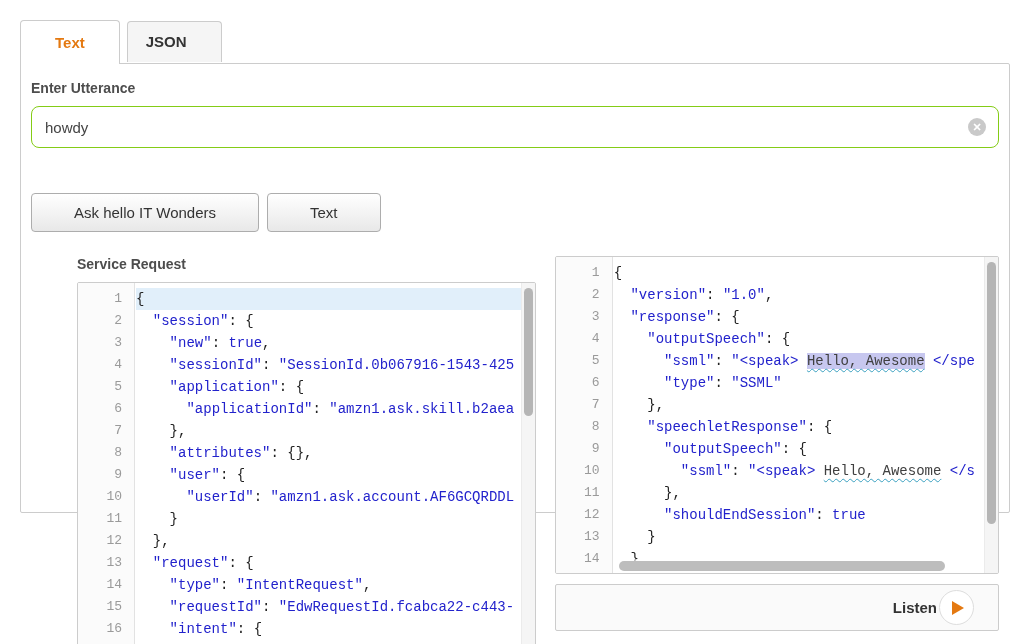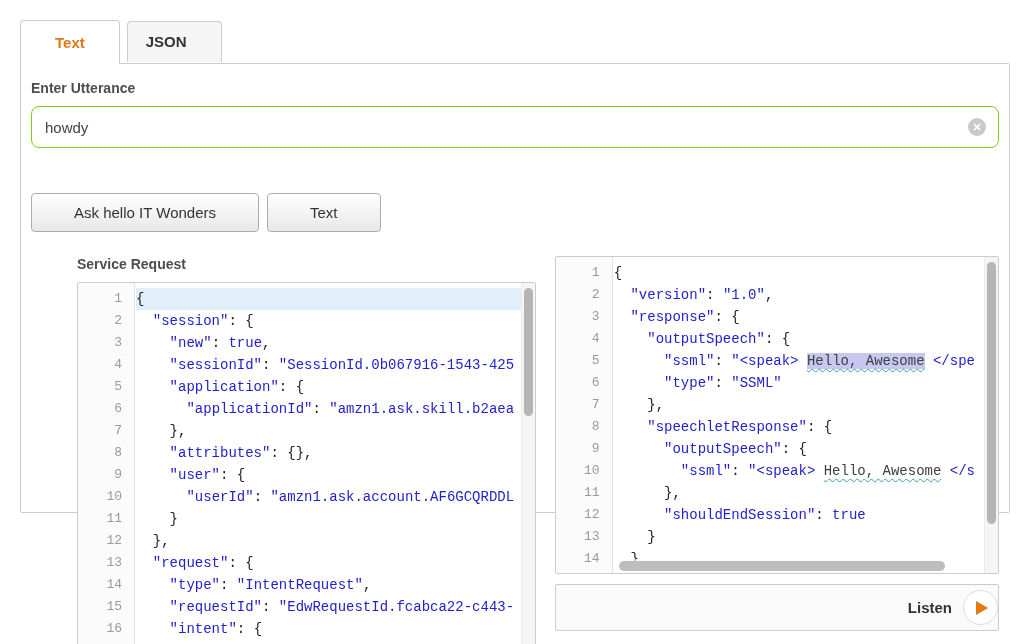--- a/index.html
+++ b/index.html
@@ -129,21 +129,21 @@
     background: #bdbdbd; border-radius: 6px;
   }
   .req .hthumb { left: 5px; width: 72px; }
   .res .hthumb { left: 5px; width: 88%; }
 
   
   .listen-bar {
     margin-top: 10px; height: 47px;
     border: 1px solid #ccc; border-radius: 2px; background: #fafafa;
     display: flex; align-items: center; justify-content: flex-end;
-    padding-right: 0; gap: 11px;
+    padding-right: 24px; gap: 2px;
   }
   .listen-label { font-weight: bold; font-size: 15px; color: #333; }
   .play-btn {
     width: 35px; height: 35px; border-radius: 50%;
     background: #fff; border: 1px solid #ddd;
     display: flex; align-items: center; justify-content: center;
     cursor: pointer;
   }
   .play-tri {
     width: 0; height: 0; margin-left: 3px;

